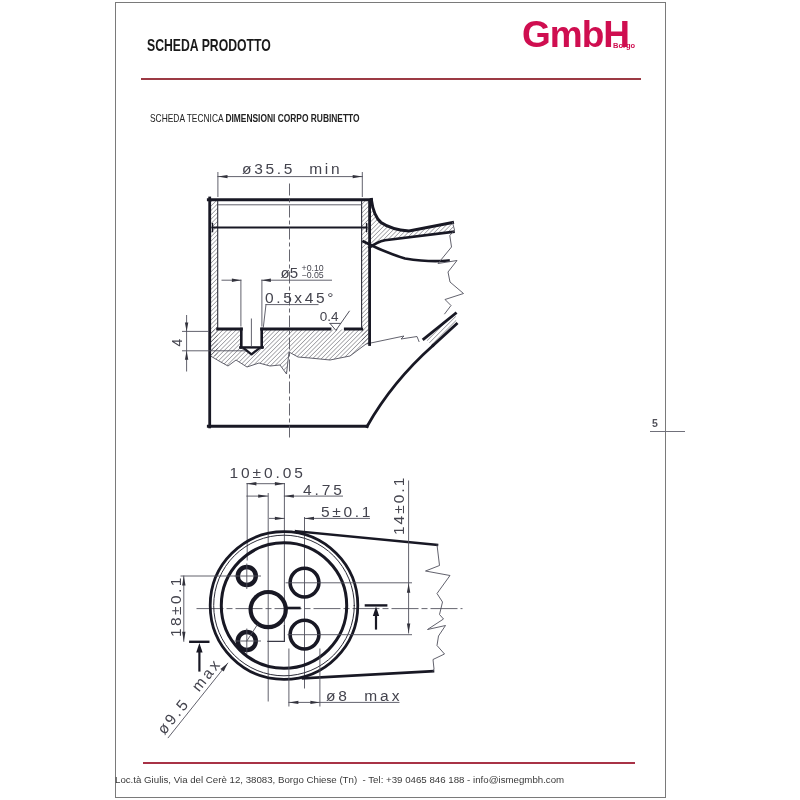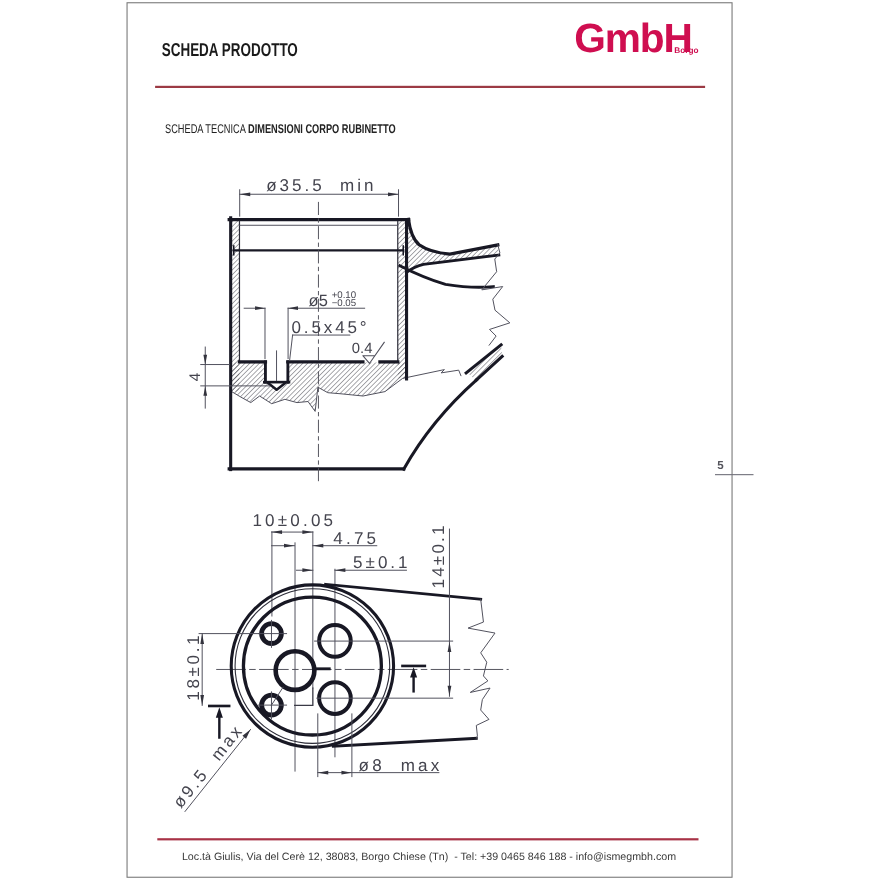--- a/index.html
+++ b/index.html
@@ -246,13 +246,13 @@
     <g>
       <line x1="168.2" y1="737.7" x2="227.7" y2="663.2" stroke="#50505c" stroke-width="0.9"></line>
       <polygon points="227.7,663.2 223.7,671.5 220.4,668.9" fill="#33333d" stroke="none"></polygon>
       <text font-size="15.5" letter-spacing="2.6" transform="translate(164.5,735.5) rotate(-51.3)">ø9.5&nbsp;&nbsp;max</text>
     </g>
   </g>
 </svg>
 
 <div class="abs" style="left:143px;top:762px;width:492px;height:1.6px;background:#a83246;"></div>
 
-<div class="abs" style="left:115px;top:773.5px;width:550px;text-align:center;font-size:9.7px;color:#3a3a3a;">Loc.tà Giulis, Via del Cerè 12, 38083, Borgo Chiese (Tn)&nbsp; - Tel: +39 0465 846 188 - info@ismegmbh.com</div>
+<div class="abs" style="left:115px;top:773.5px;width:550px;text-align:left;font-size:9.7px;color:#3a3a3a;">Loc.tà Giulis, Via del Cerè 12, 38083, Borgo Chiese (Tn)&nbsp; - Tel: +39 0465 846 188 - info@ismegmbh.com</div>
 
 </body></html>

